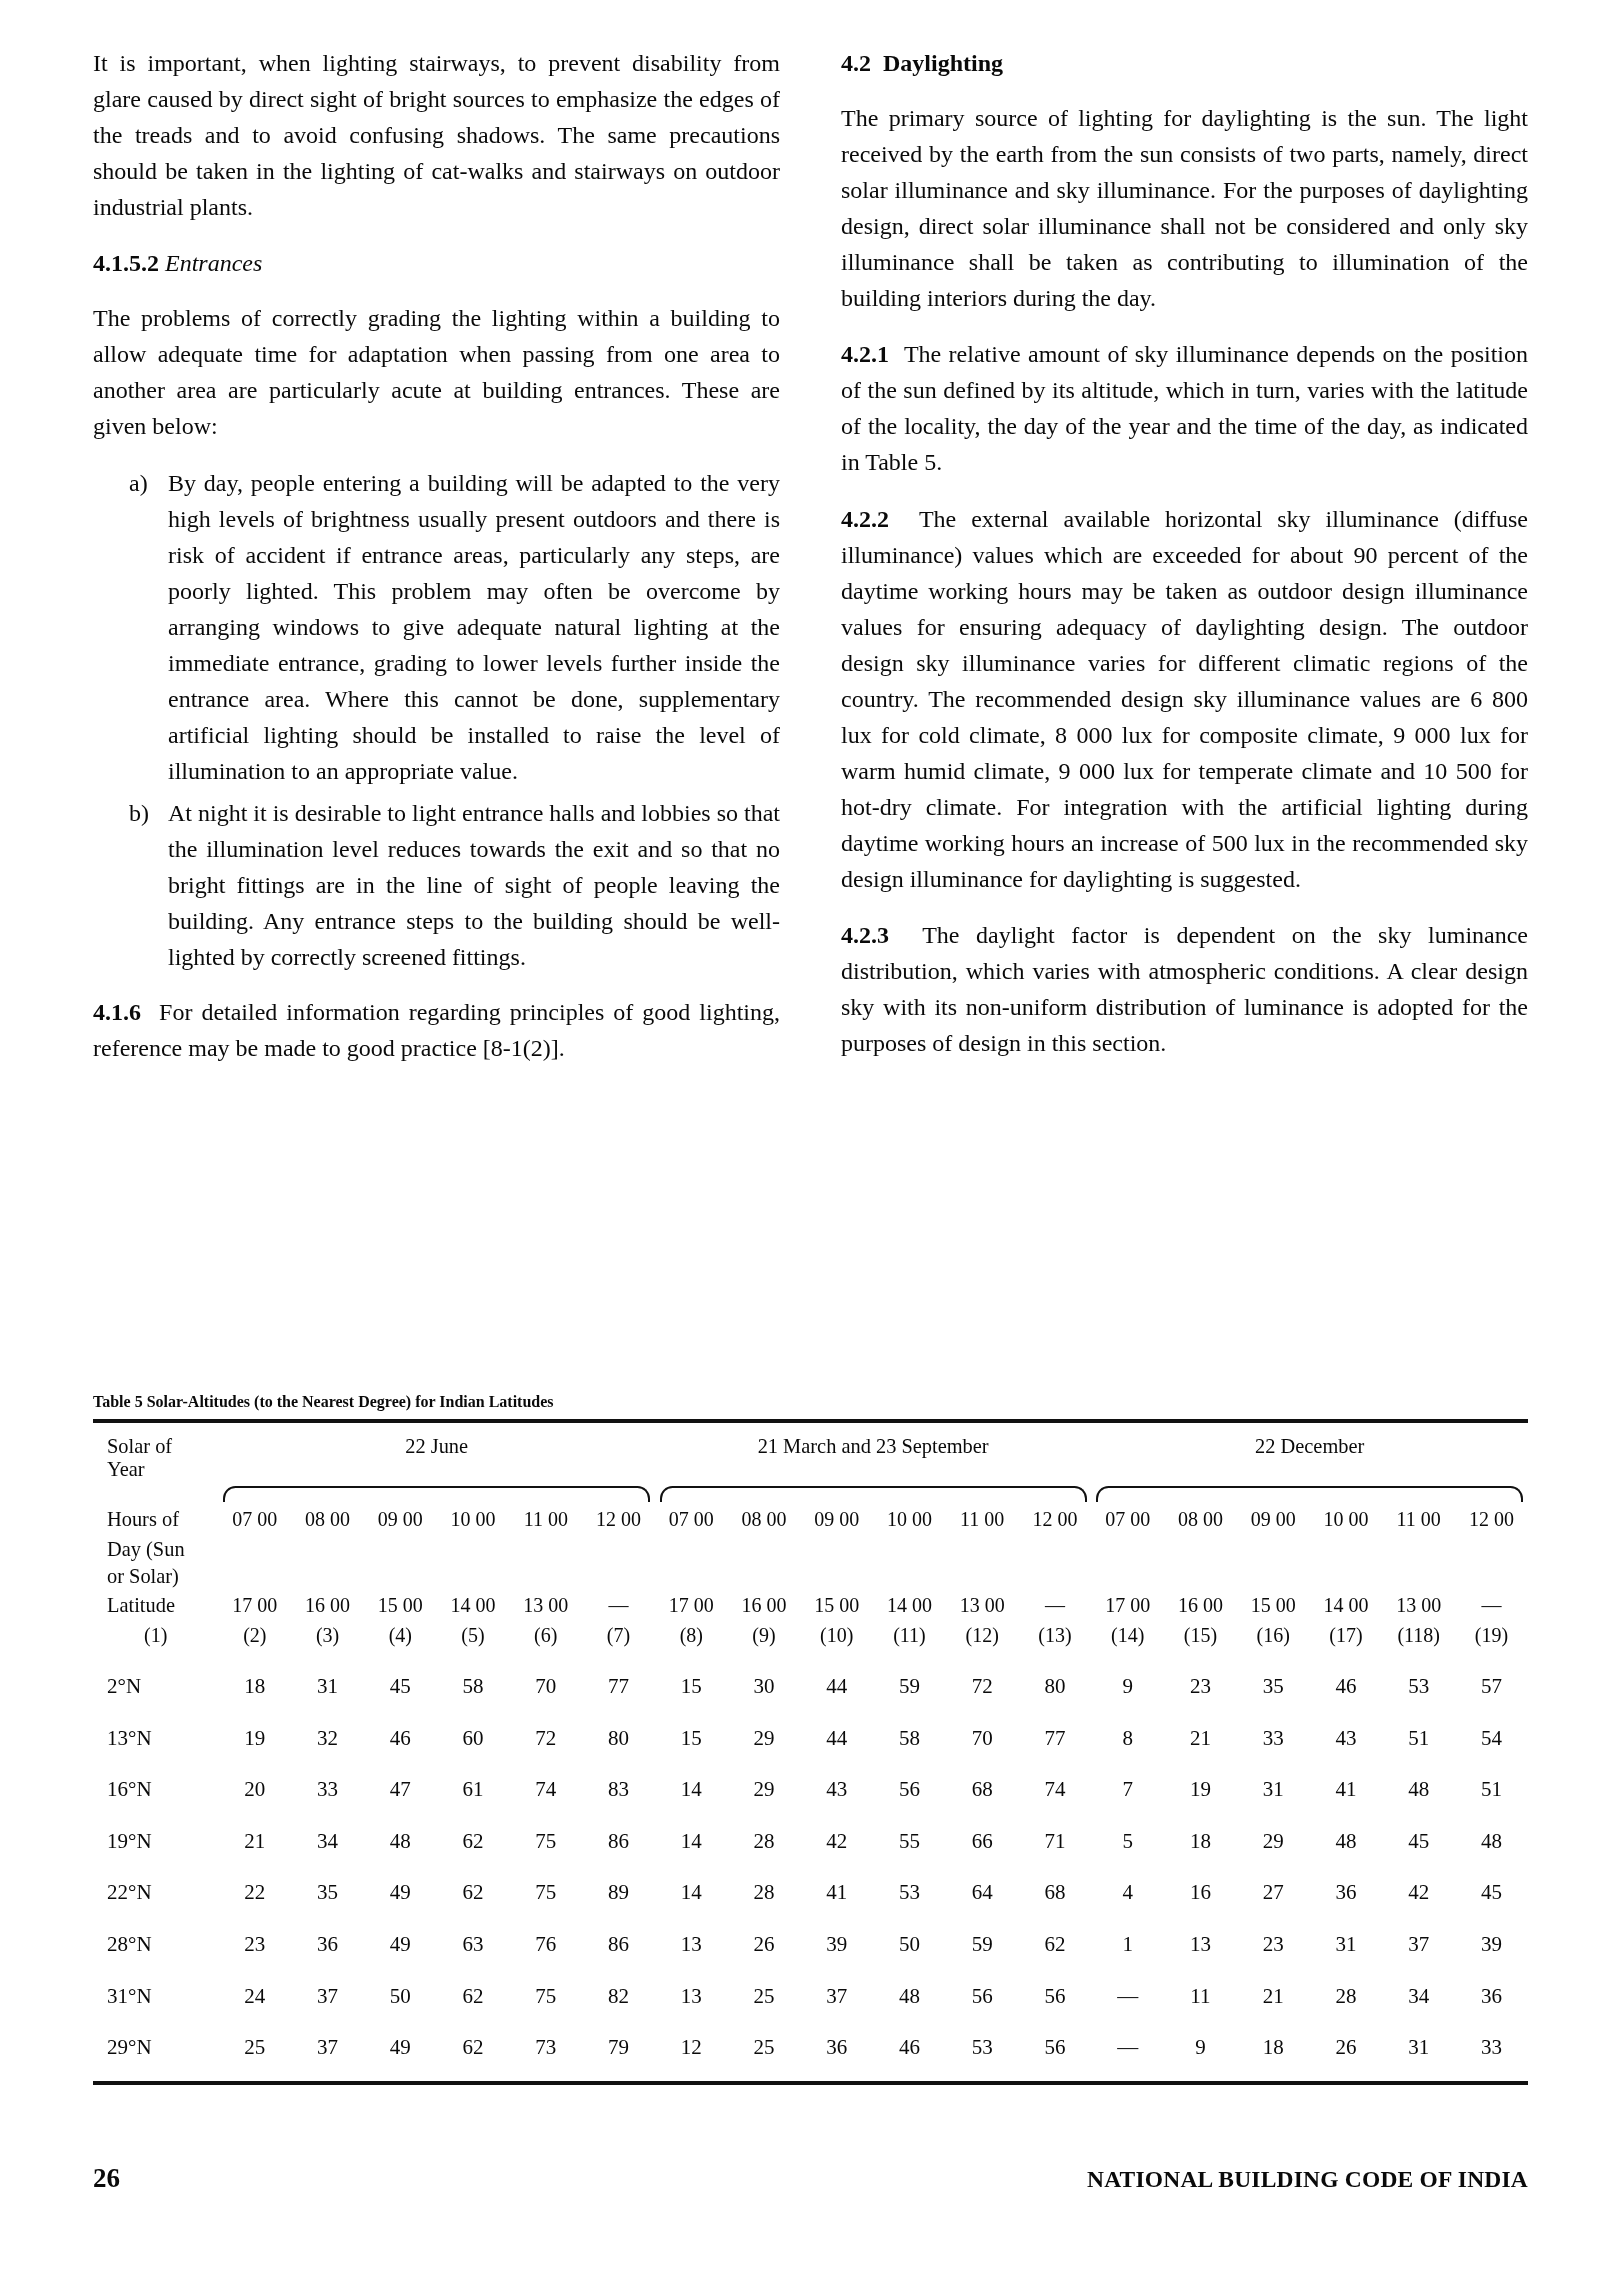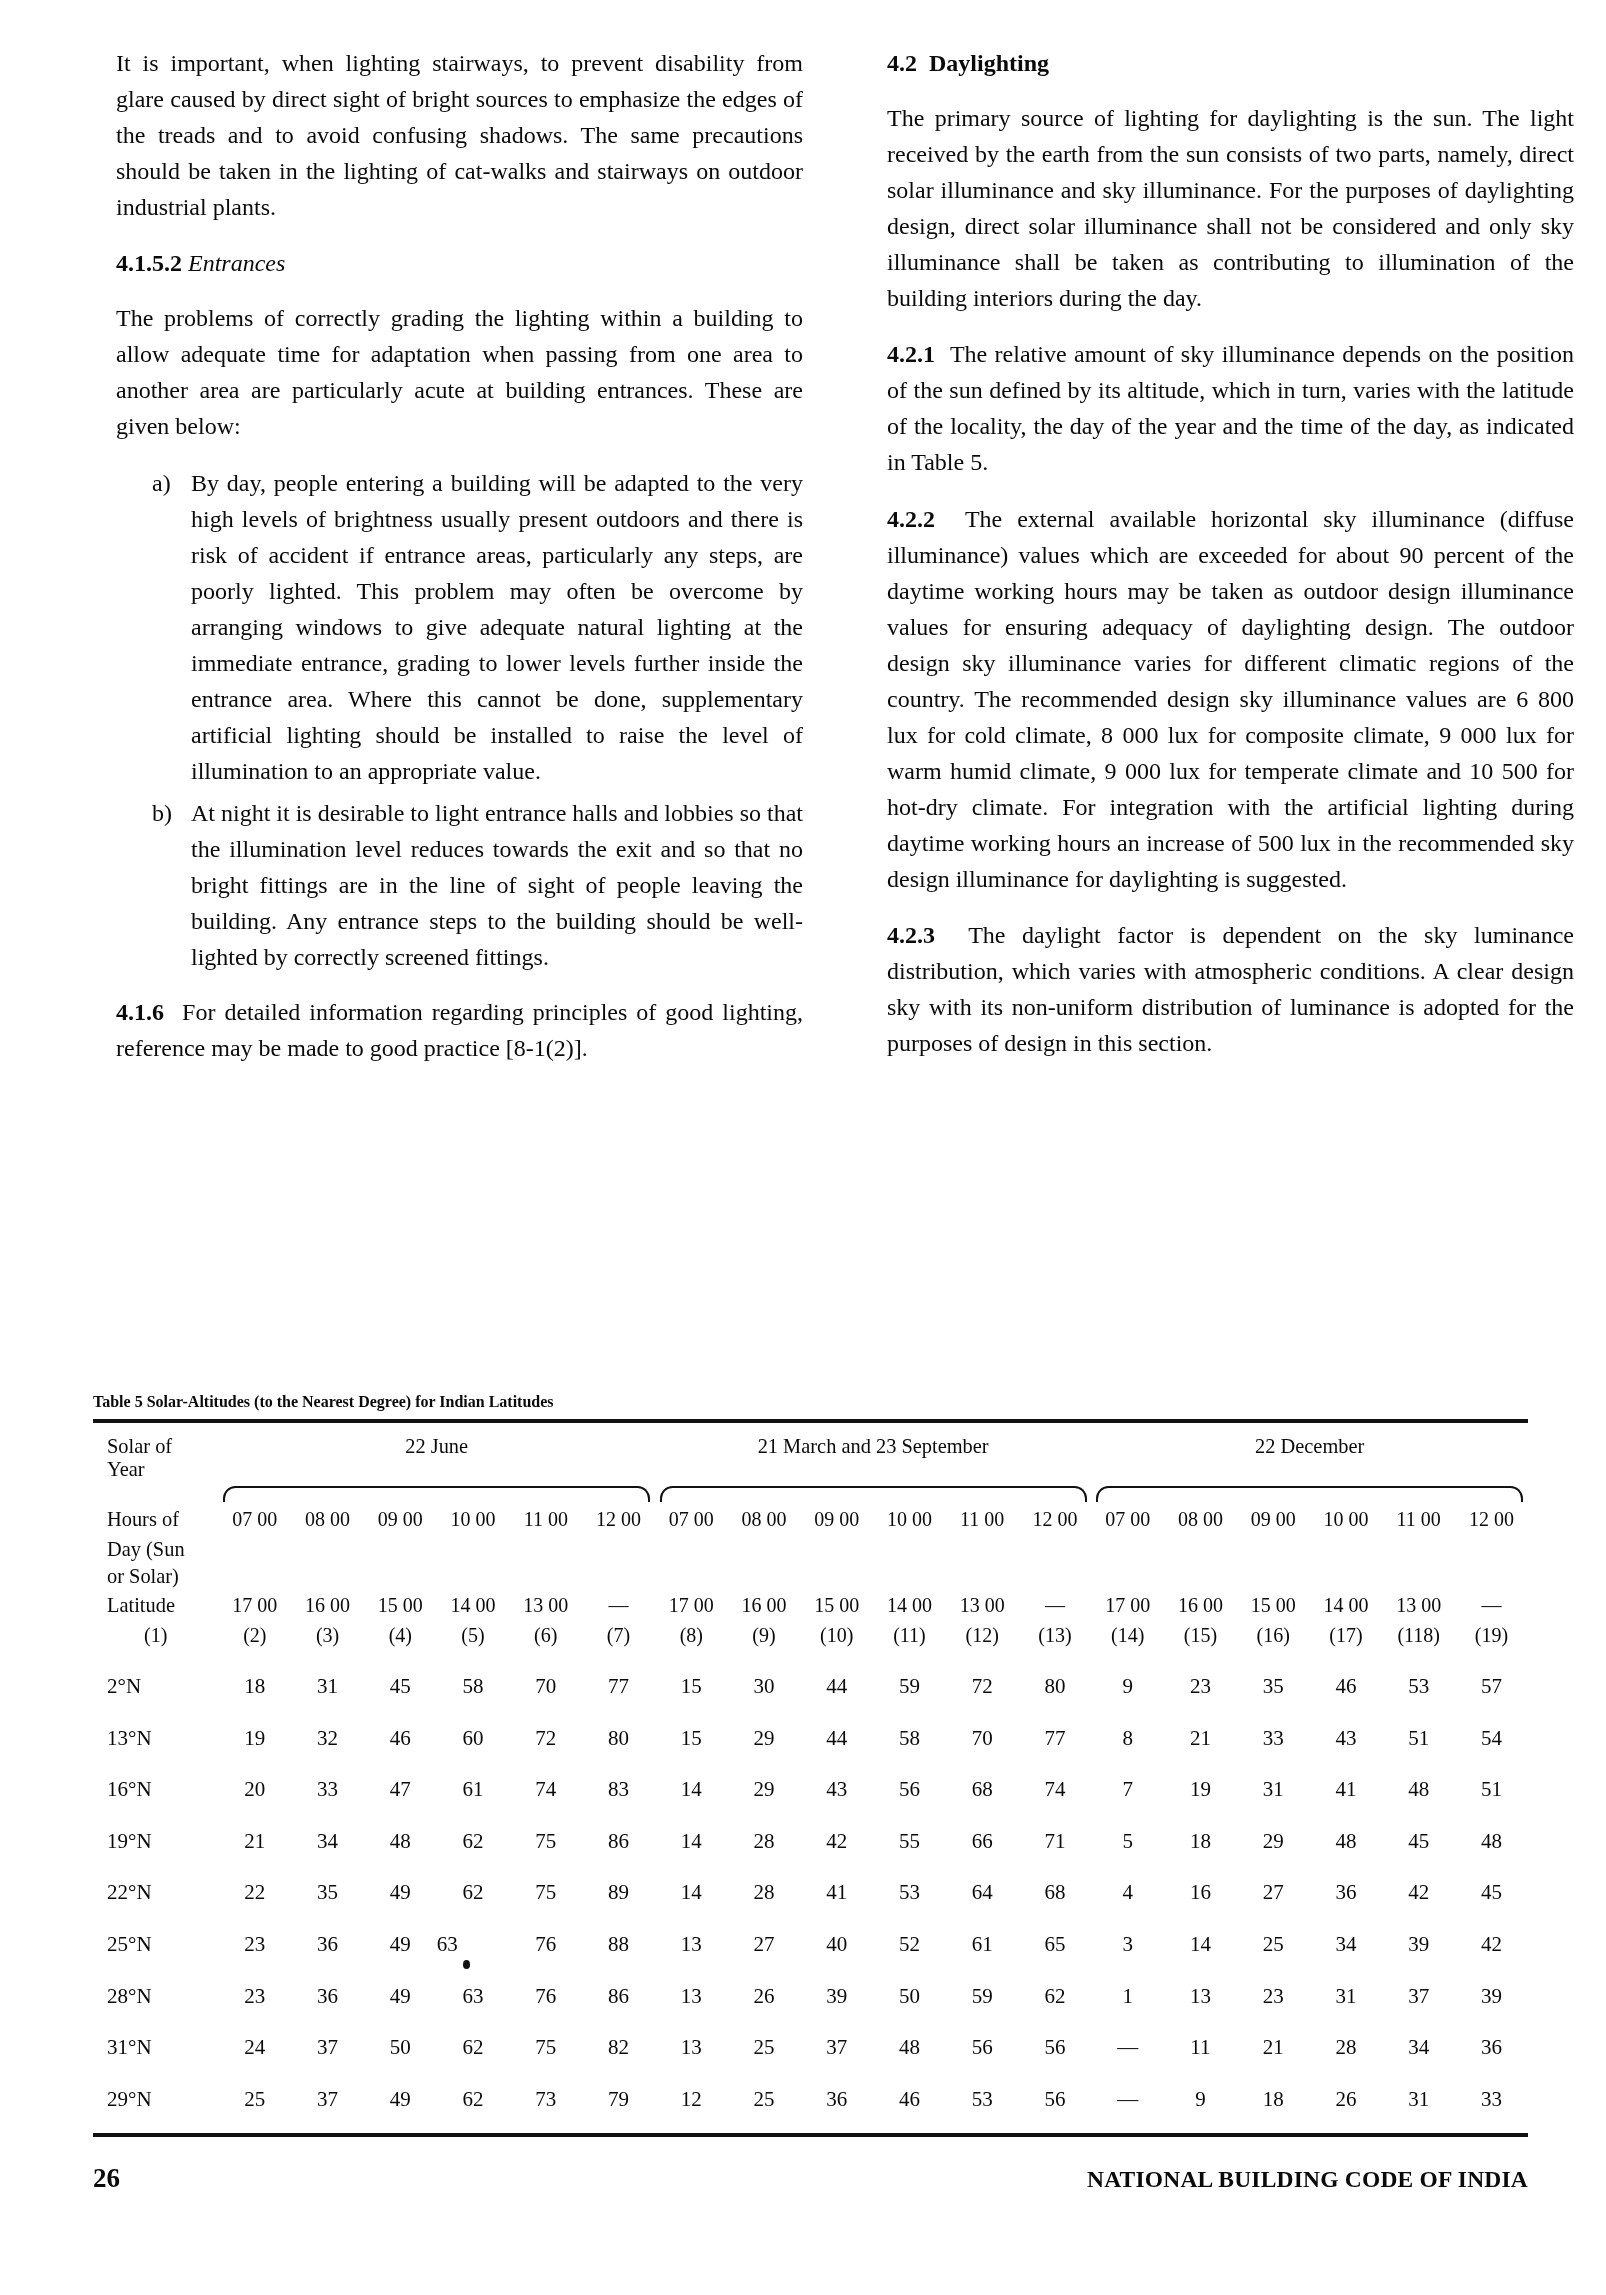--- a/index.html
+++ b/index.html
@@ -27,21 +27,20 @@
     position: absolute;
     left: 93px;
     top: 45px;
     width: 1435px;
     display: flex;
     gap: 61px;
   }
   .col {
     width: 687px;
     flex: 0 0 687px;
-    margin-left: 23px;
   }
   p.body {
     margin: 0 0 20.4px 0;
     font-size: 24px;
     line-height: 36px;
     text-align: justify;
     text-justify: inter-word;
     hyphens: none;
   }
   .hd {
@@ -487,41 +486,20 @@
           <td>64</td>
           <td>68</td>
           <td>4</td>
           <td>16</td>
           <td>27</td>
           <td>36</td>
           <td>42</td>
           <td>45</td>
         </tr>
         <tr>
-          <td class="c-lat">25°N</td>
-          <td>23</td>
-          <td>36</td>
-          <td>49</td>
-          <td class="blot">63</td>
-          <td>76</td>
-          <td>88</td>
-          <td>13</td>
-          <td>27</td>
-          <td>40</td>
-          <td>52</td>
-          <td>61</td>
-          <td>65</td>
-          <td>3</td>
-          <td>14</td>
-          <td>25</td>
-          <td>34</td>
-          <td>39</td>
-          <td>42</td>
-        </tr>
-        <tr>
           <td class="c-lat">28°N</td>
           <td>23</td>
           <td>36</td>
           <td>49</td>
           <td>63</td>
           <td>76</td>
           <td>86</td>
           <td>13</td>
           <td>26</td>
           <td>39</td>

